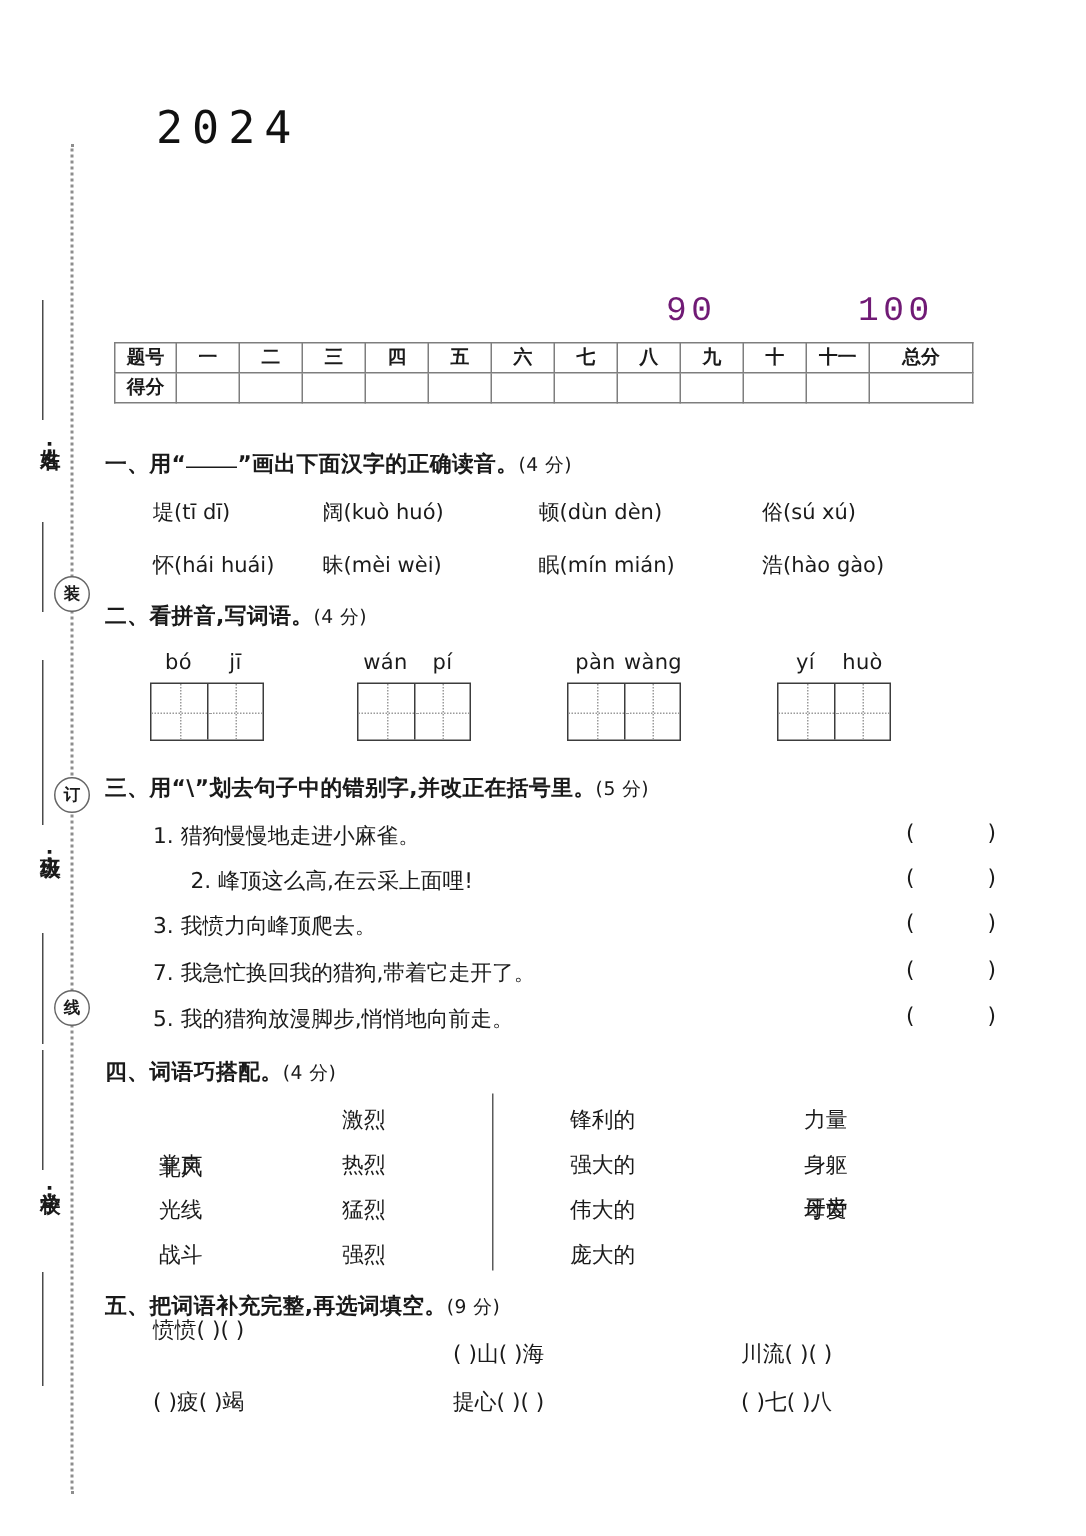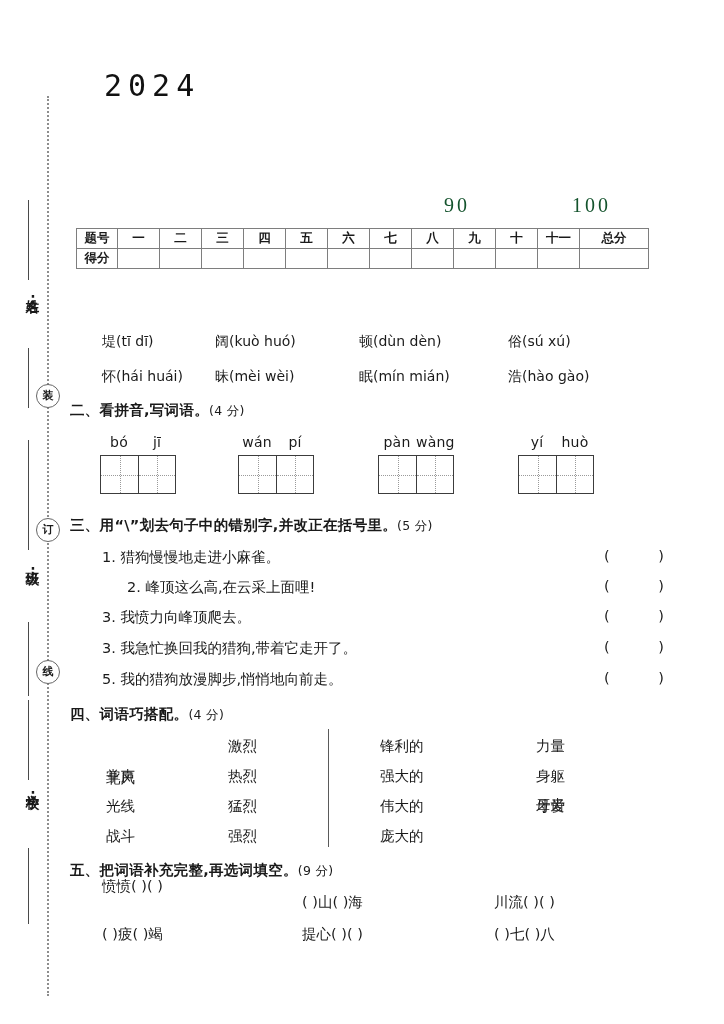--- a/index.html
+++ b/index.html
@@ -81,24 +81,24 @@
     top: 68px;
     font-family: "DejaVu Sans Mono", "Liberation Mono", monospace;
     font-size: 30px;
     letter-spacing: 6px;
     color: #111;
   }
 
   .scan-num {
     position: absolute;
     top: 194px;
-    font-family: Liberation Serif, serif;
-    font-size: 20px;
+    font-family: Liberation Mono, monospace;
+    font-size: 23px;
     letter-spacing: 3px;
-    color: #14532d;
+    color: #701a75;
   }
   #scan-90 { left: 382px; }
   #scan-100 { left: 510px; }
 
   
   #score-table {
     position: absolute;
     left: 14px;
     top: 228px;
     border-collapse: collapse;
@@ -281,20 +281,23 @@
       <td class="num"></td>
       <td class="num"></td>
       <td class="num"></td>
       <td class="num"></td>
       <td class="num"></td>
       <td class="tot"></td>
     </tr>
   </tbody>
     </table>
 
+  <div class="sec-head" style="top:300px;">
+    <span>一、</span><span>用“</span><span class="ul-blank"></span><span>”画出下面汉字的正确读音。</span><span class="pts">(4 分)</span>
+  </div>
 
   <div class="q1row" style="left:40px;  top:333px;"><span>堤</span><span>(tī   dī)</span></div>
   <div class="q1row" style="left:153px; top:333px;"><span>阔</span><span>(kuò   huó)</span></div>
   <div class="q1row" style="left:297px; top:333px;"><span>顿</span><span>(dùn   dèn)</span></div>
   <div class="q1row" style="left:446px; top:333px;"><span>俗</span><span>(sú   xú)</span></div>
 
   <div class="q1row" style="left:40px;  top:368px;"><span>怀</span><span>(hái   huái)</span></div>
   <div class="q1row" style="left:153px; top:368px;"><span>昧</span><span>(mèi   wèi)</span></div>
   <div class="q1row" style="left:297px; top:368px;"><span>眠</span><span>(mín   mián)</span></div>
   <div class="q1row" style="left:446px; top:368px;"><span>浩</span><span>(hào   gào)</span></div>
@@ -345,21 +348,21 @@
 
   <div class="q3line" style="top:548px;">1. 猎狗慢慢地走进小麻雀。</div>
   <div class="q3paren" style="top:548px;">(            )</div>
 
   <div class="q3line" style="top:578px;margin-left:25px;">2. 峰顶这么高,在云采上面哩!</div>
   <div class="q3paren" style="top:578px;">(            )</div>
 
   <div class="q3line" style="top:608px;">3. 我愤力向峰顶爬去。</div>
   <div class="q3paren" style="top:608px;">(            )</div>
 
-  <div class="q3line" style="top:639px;">3. 我急忙换回我的猎狗,带着它走开了。</div>
+  <div class="q3line" style="top:639px;">7. 我急忙换回我的猎狗,带着它走开了。</div>
   <div class="q3paren" style="top:639px;">(            )</div>
 
   <div class="q3line" style="top:670px;">5. 我的猎狗放漫脚步,悄悄地向前走。</div>
   <div class="q3paren" style="top:670px;">(            )</div>
 
   <div class="sec-head" style="top:705px;">
     <span>四、</span><span>词语巧搭配。</span><span class="pts">(4 分)</span>
   </div>
 
   <div id="q4-divider"></div>

